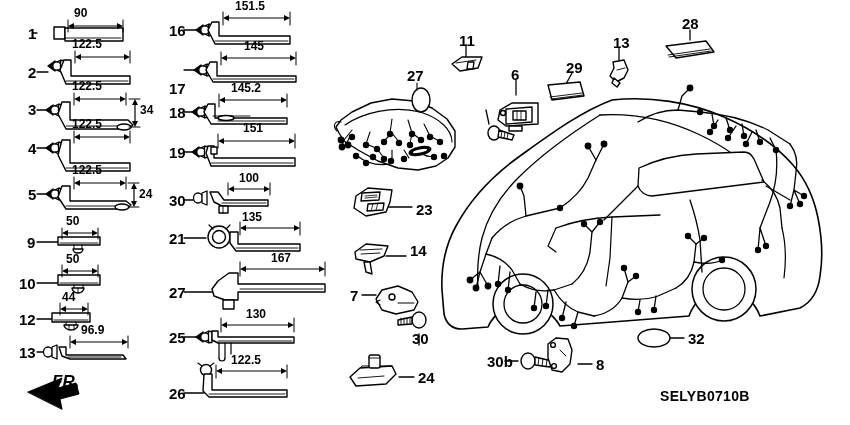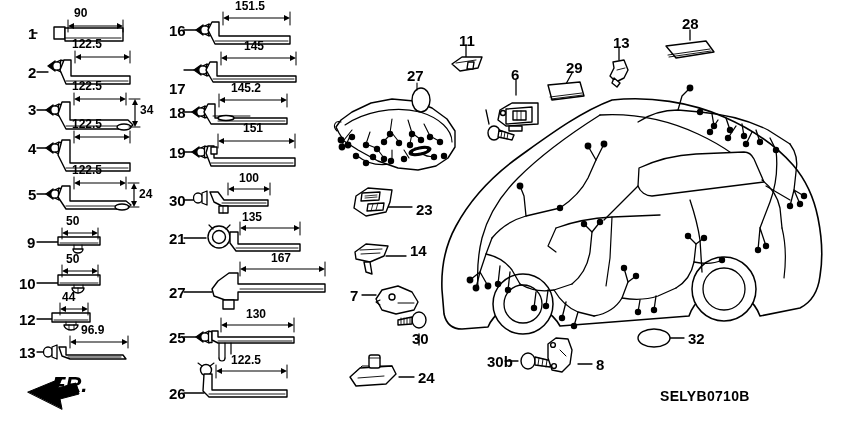--- a/index.html
+++ b/index.html
@@ -7,21 +7,21 @@
        font-family:"Liberation Sans",sans-serif;color:#000;}
   #stage{position:relative;width:850px;height:425px;background:#fff;}
   #art{position:absolute;left:0;top:0;width:850px;height:425px;}
   .lbl{position:absolute;font-family:"Liberation Sans",sans-serif;
        font-size:15px;font-weight:700;color:#000;line-height:1;white-space:nowrap;}
   .dim{position:absolute;font-family:"Liberation Sans",sans-serif;
        font-size:12px;font-weight:700;color:#000;line-height:1;white-space:nowrap;}
   .pn{position:absolute;font-family:"Liberation Sans",sans-serif;
       font-size:14px;font-weight:700;letter-spacing:.3px;color:#000;white-space:nowrap;}
   .fr{position:absolute;font-family:"Liberation Sans",sans-serif;
-      font-size:22px;font-weight:700;font-style:italic;color:#000;white-space:nowrap;}
+      font-size:17px;font-weight:700;font-style:italic;color:#000;white-space:nowrap;}
 </style>
 </head>
 <body>
 
 <div id="stage">
 
 <svg id="art" viewBox="0 0 850 425">
   <defs>
     <g id="tipA">
       <path d="M0,0 l7,-5 0,10 z" fill="#000"></path>

